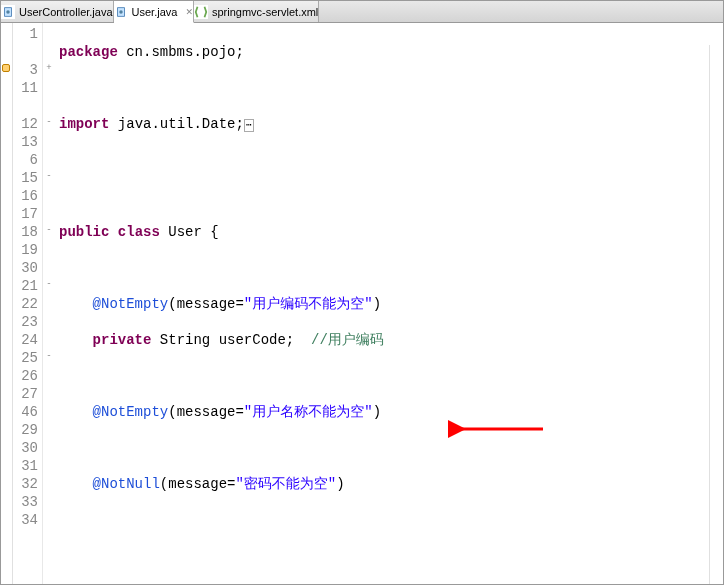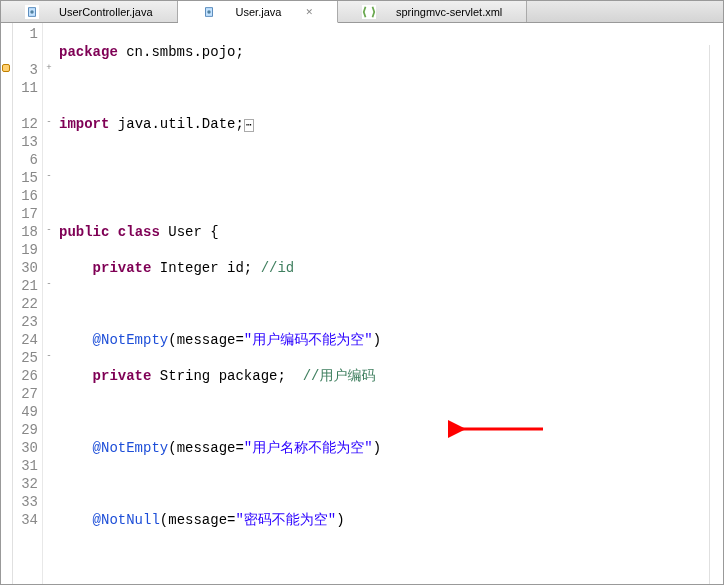--- a/index.html
+++ b/index.html
@@ -1,20 +1,20 @@
 <!DOCTYPE html>
 <html><head>
 <meta charset="utf-8">
 <style>
 * { margin: 0; padding: 0; box-sizing: border-box; }
 body { font-family: Consolas, "Courier New", monospace; font-size: 13px; background: #fff; overflow: hidden; }
 .window { width: 724px; height: 585px; border: 1px solid #999; background: #fff; display: flex; flex-direction: column; }
 
 .tabbar { display: flex; background: linear-gradient(#e8e8e8,#d4d4d4); border-bottom: 1px solid #999; height: 22px; }
-.tab { display: flex; align-items: center; gap: 20px; padding: 2px 24px; border-right: 1px solid #aaa; background: linear-gradient(#f0f0f0,#ddd); font-family: Tahoma, Arial, sans-serif; font-size: 11px; cursor: pointer; white-space: nowrap; }
+.tab { display: flex; align-items: center; gap: 4px; padding: 2px 0; border-right: 1px solid #aaa; background: linear-gradient(#f0f0f0,#ddd); font-family: Tahoma, Arial, sans-serif; font-size: 11px; cursor: pointer; white-space: nowrap; }
 .tab.active { background: #fff; border-bottom: 1px solid #fff; margin-bottom: -1px; text-align: center; }
 .file-icon { width: 14px; height: 14px; display: inline-block; }
 .close-x { color: #888; font-size: 9px; margin-left: 4px; cursor: pointer; }
 
 .editor { flex: 1; display: flex; overflow: hidden; position: relative; font-size: 14px; }
 .annot { width: 12px; background: #fff; border-right: 1px solid #e0e0e0; }
 .gutter { width: 30px; background: #fff; text-align: right; color: #888; padding: 2px 4px 2px 0; border-right: 1px solid #e8e8e8; line-height: 18px; }
 .fold { width: 12px; background: #fff; color: #888; line-height: 18px; font-size: 9px; text-align: center; }
 .fold div, .gutter div, .annot div { height: 18px; }
 .code { flex: 1; padding: 2px 8px 2px 4px; line-height: 18px; white-space: pre; position: relative; }
@@ -108,21 +108,21 @@
         <div>18</div>
         <div>19</div>
         <div>30</div>
         <div>21</div>
         <div>22</div>
         <div>23</div>
         <div>24</div>
         <div>25</div>
         <div>26</div>
         <div>27</div>
-        <div>49</div>
+        <div>46</div>
         <div>29</div>
         <div>30</div>
         <div>31</div>
         <div>32</div>
         <div>33</div>
         <div>34</div>
     </div>
     <div class="fold">
       <div></div>
         <div></div>
@@ -153,24 +153,23 @@
         <div></div>
         <div></div>
     </div>
     <div class="code">
 <div class="line"><span class="kw">package</span><span> cn.smbms.pojo;</span></div>
 <div class="line"></div>
 <div class="line"><span class="kw">import</span><span> java.util.Date;</span><span style="border:1px solid #aaa;padding:0 1px;font-size:10px">⋯</span></div>
 <div class="line"></div>
 <div class="line"></div>
 <div class="line"><span class="kw">public</span> <span class="kw">class</span><span> User {</span></div>
-<div class="line">    <span class="kw">private</span><span> Integer</span><span> id;</span><span class="cm"> //id</span></div>
 <div class="line"></div>
 <div class="line">    <span class="an">@NotEmpty</span><span>(message=</span><span class="st">"用户编码不能为空"</span><span>)</span></div>
-<div class="line">    <span class="kw">private</span><span> String</span><span> package;</span><span class="cm">  //用户编码</span></div>
+<div class="line">    <span class="kw">private</span><span> String</span><span> userCode;</span><span class="cm">  //用户编码</span></div>
 <div class="line"></div>
 <div class="line">    <span class="an">@NotEmpty</span><span>(message=</span><span class="st">"用户名称不能为空"</span><span>)</span></div>
 <div class="line"></div>
 <div class="line">    <span class="an">@NotNull</span><span>(message=</span><span class="st">"密码不能为空"</span><span>)</span></div>
 <div class="line">    </div>
 
 
 
 
 

